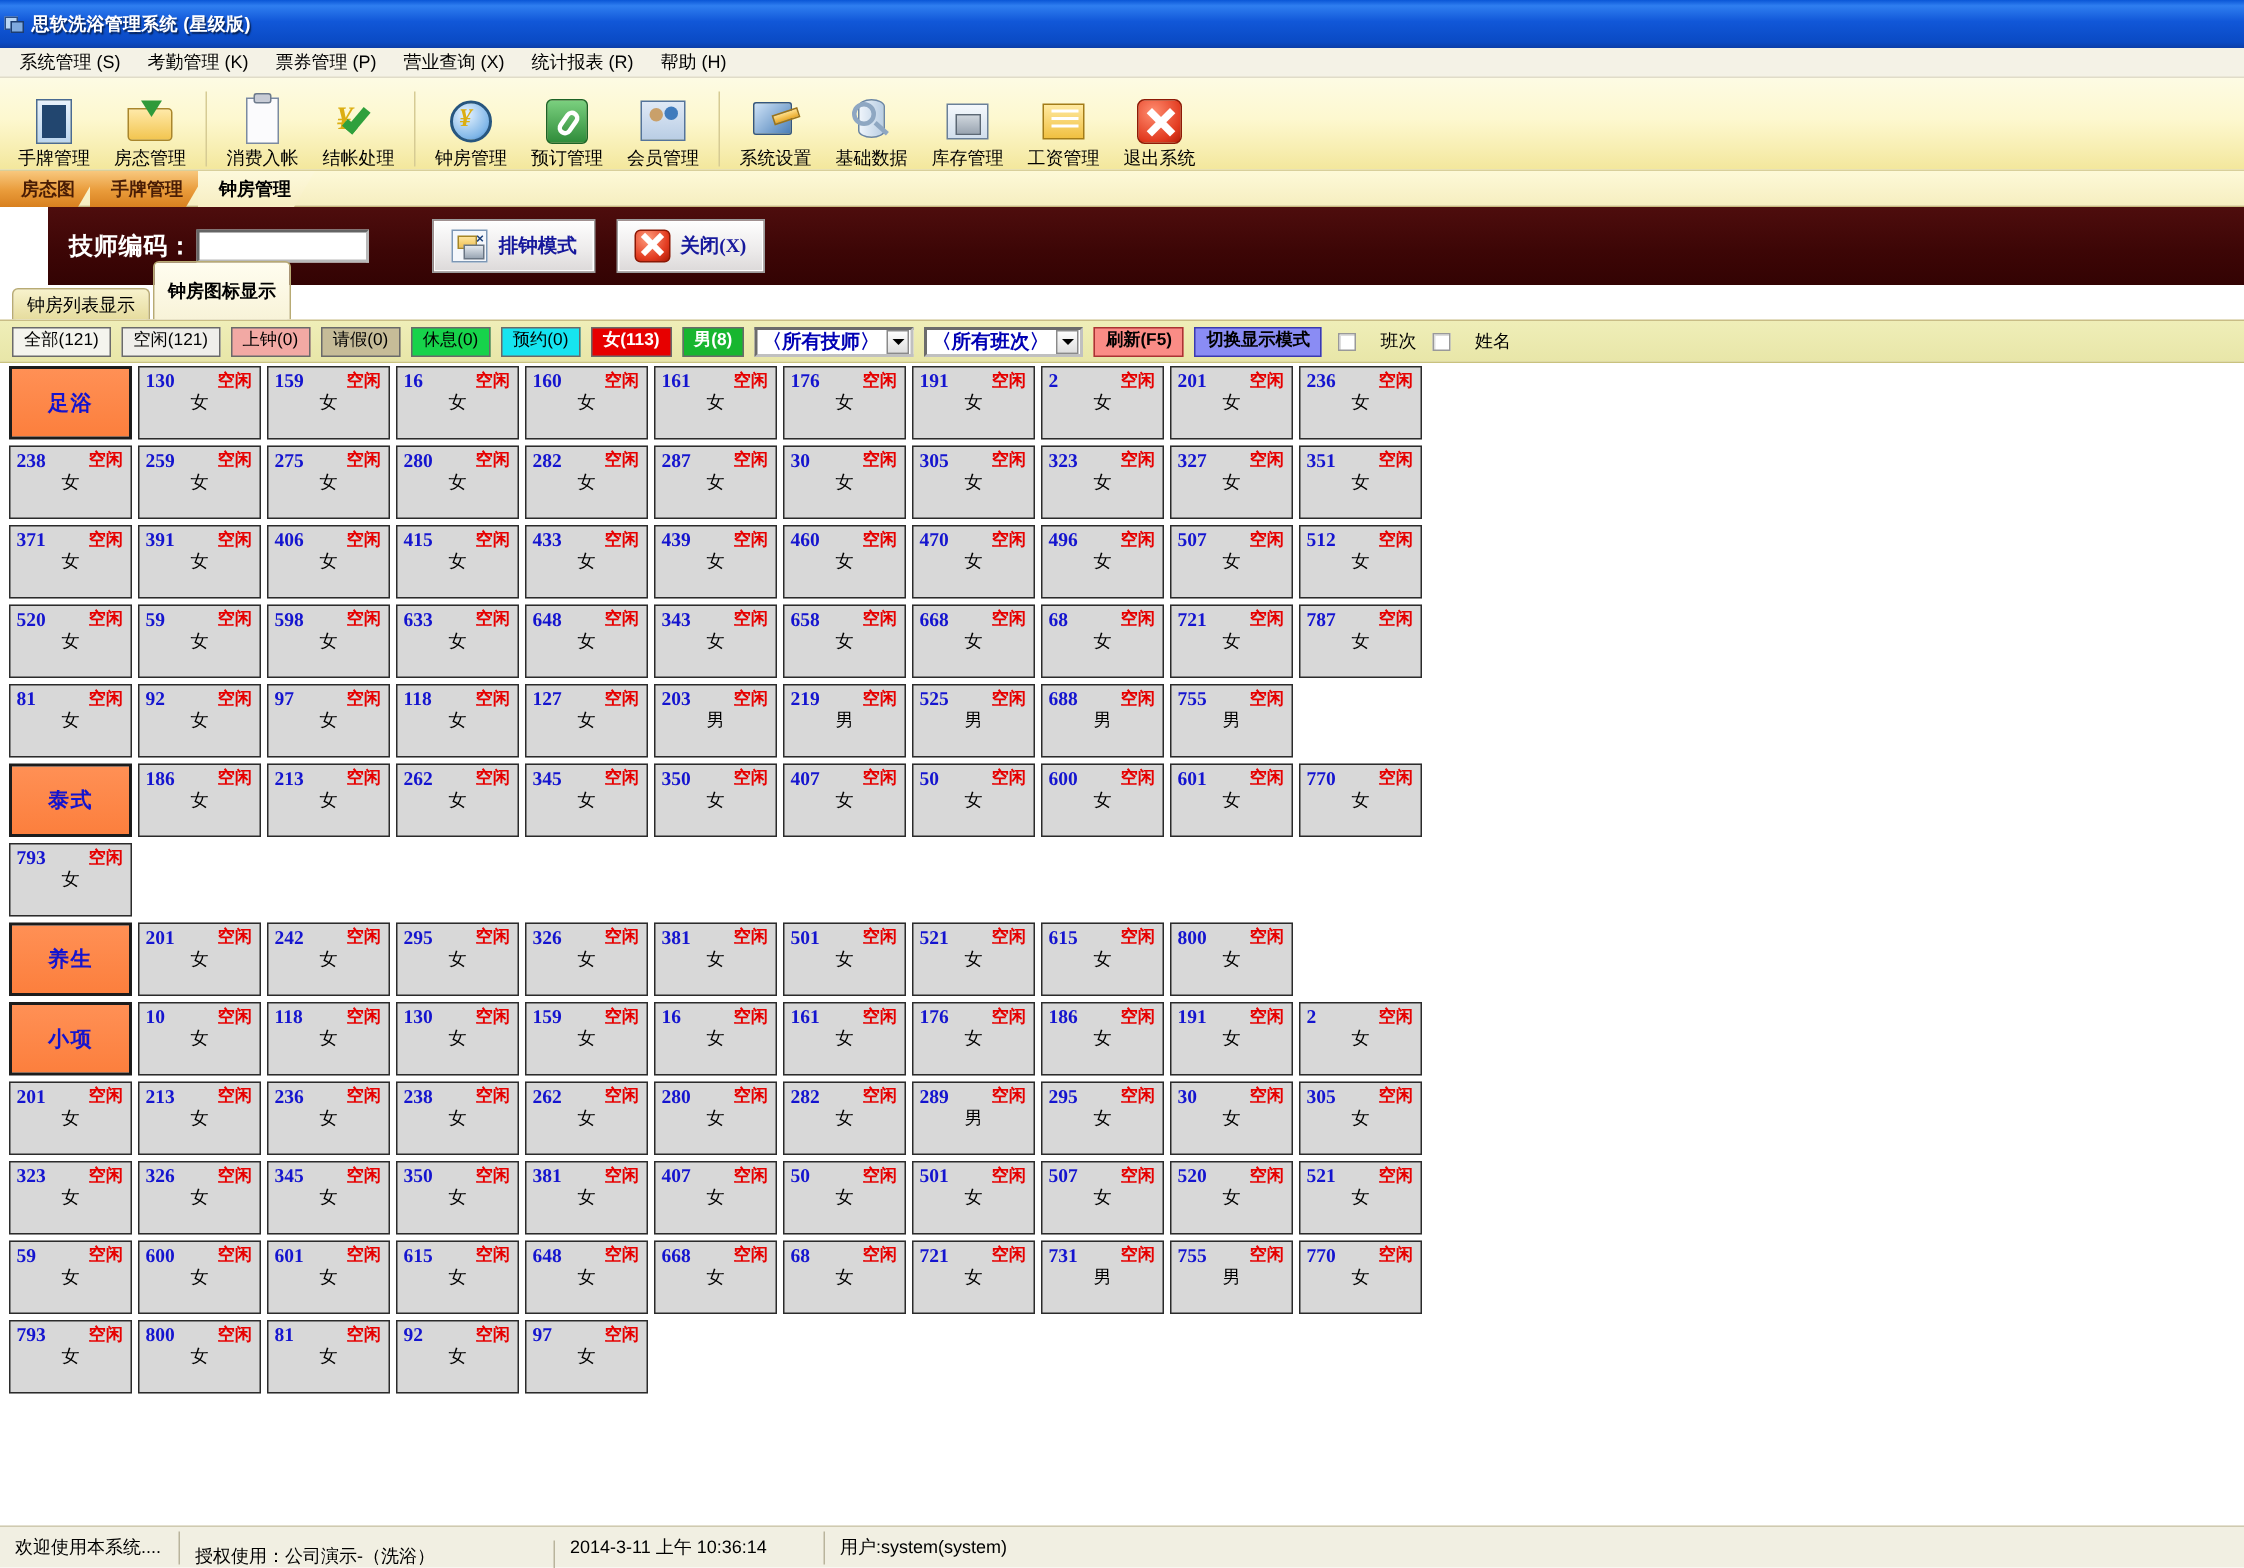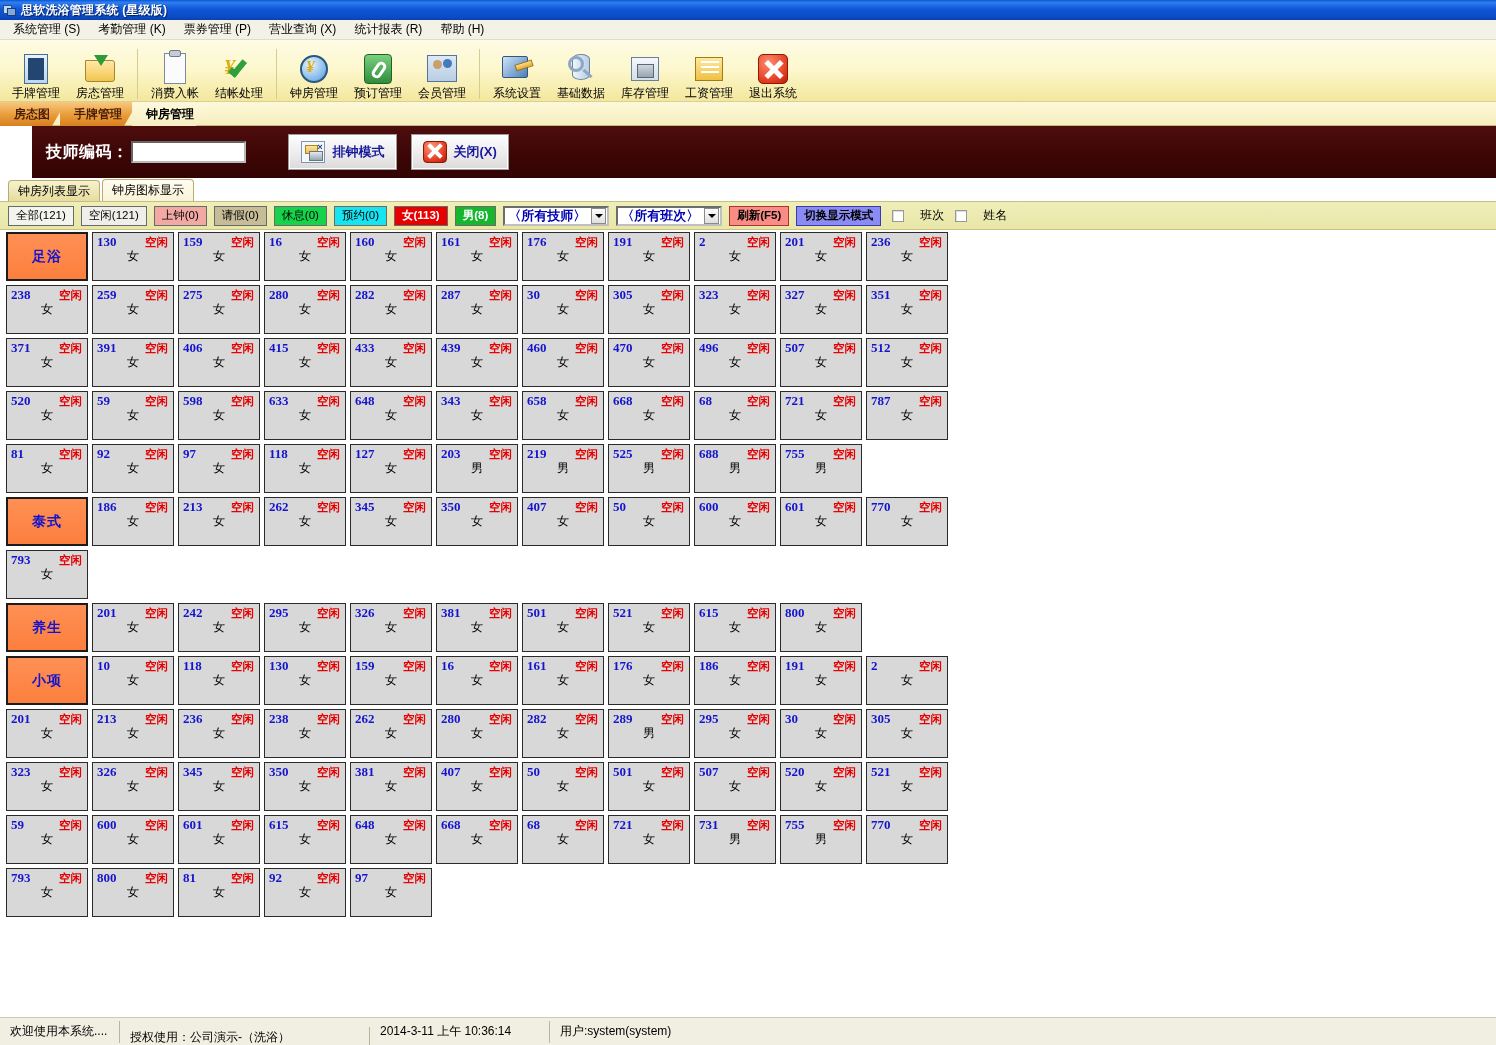--- a/index.html
+++ b/index.html
@@ -7,21 +7,21 @@
   body {
     width:1496px; height:1045px; overflow:hidden;
     background:#ffffff;
     font-family:"Liberation Sans","DejaVu Sans",sans-serif;
     font-size:12px; color:#000;
     -webkit-font-smoothing:none;
   }
 
   
   #titlebar{
-    height:20px; width:100%;
+    height:32px; width:100%;
     background:linear-gradient(to bottom,#0a56d6 0%,#2f7ef0 12%,#1157d8 45%,#0a4ac4 88%,#0b3ea8 100%);
     display:flex; align-items:center; padding:0 3px; color:#fff;
   }
   #titlebar .tb-icon{
     width:14px;height:14px;margin-right:4px;position:relative;flex:none;
   }
   #titlebar .tb-icon .a{position:absolute;left:0;top:2px;width:9px;height:9px;background:#b9d6f5;border:1px solid #2a4e86;}
   #titlebar .tb-icon .b{position:absolute;left:4px;top:5px;width:9px;height:8px;background:#7fa9dd;border:1px solid #1d3d70;}
   #titlebar .tb-title{
     font-size:12px;font-weight:bold;
@@ -137,21 +137,21 @@
     border-bottom:1px solid #c9bd86;
   }
   .subtab{
     height:21px;display:flex;align-items:center;padding:0 9px;font-size:12px;
     border:1px solid #b8ab74;border-bottom:none;border-radius:4px 4px 0 0;
     background:linear-gradient(to bottom,#f7f2cc,#e6dc9e);
     margin-right:2px;cursor:default;color:#000;
   }
   .subtab.active{
     background:linear-gradient(to bottom,#fffdf0,#f8f3d8);
-    font-weight:normal;height:22px;position:relative;z-index:2;
+    font-weight:bold;height:39px;position:relative;z-index:2;
   }
 
   
   #filterbar{
     height:28px;width:100%;
     background:linear-gradient(to bottom,#efeeb8,#e8e6a8);
     display:flex;align-items:center;padding-left:8px;gap:7px;
     border-bottom:1px solid #c9c27e;
   }
   .fbtn{
@@ -363,21 +363,21 @@
     <span class="hb-ico">
       <i class="ic-swap">
           <i class="s1"></i>
           <i class="s2"></i>
           <i class="s3">×</i>
         </i>
     </span>
     <span class="lab">排钟模式</span>
   </div>
 
-  <div class="hb-btn" style="margin-left:14px;">
+  <div class="hb-btn" style="margin-left:14px;font-family:Liberation Serif, serif;">
     <span class="hb-x">
       <i class="bg"></i>
         <i class="l1"></i>
         <i class="l2"></i>
     </span>
     <span class="lab">关闭(X)</span>
   </div>
 </div>
 
 <div id="subtabs">

